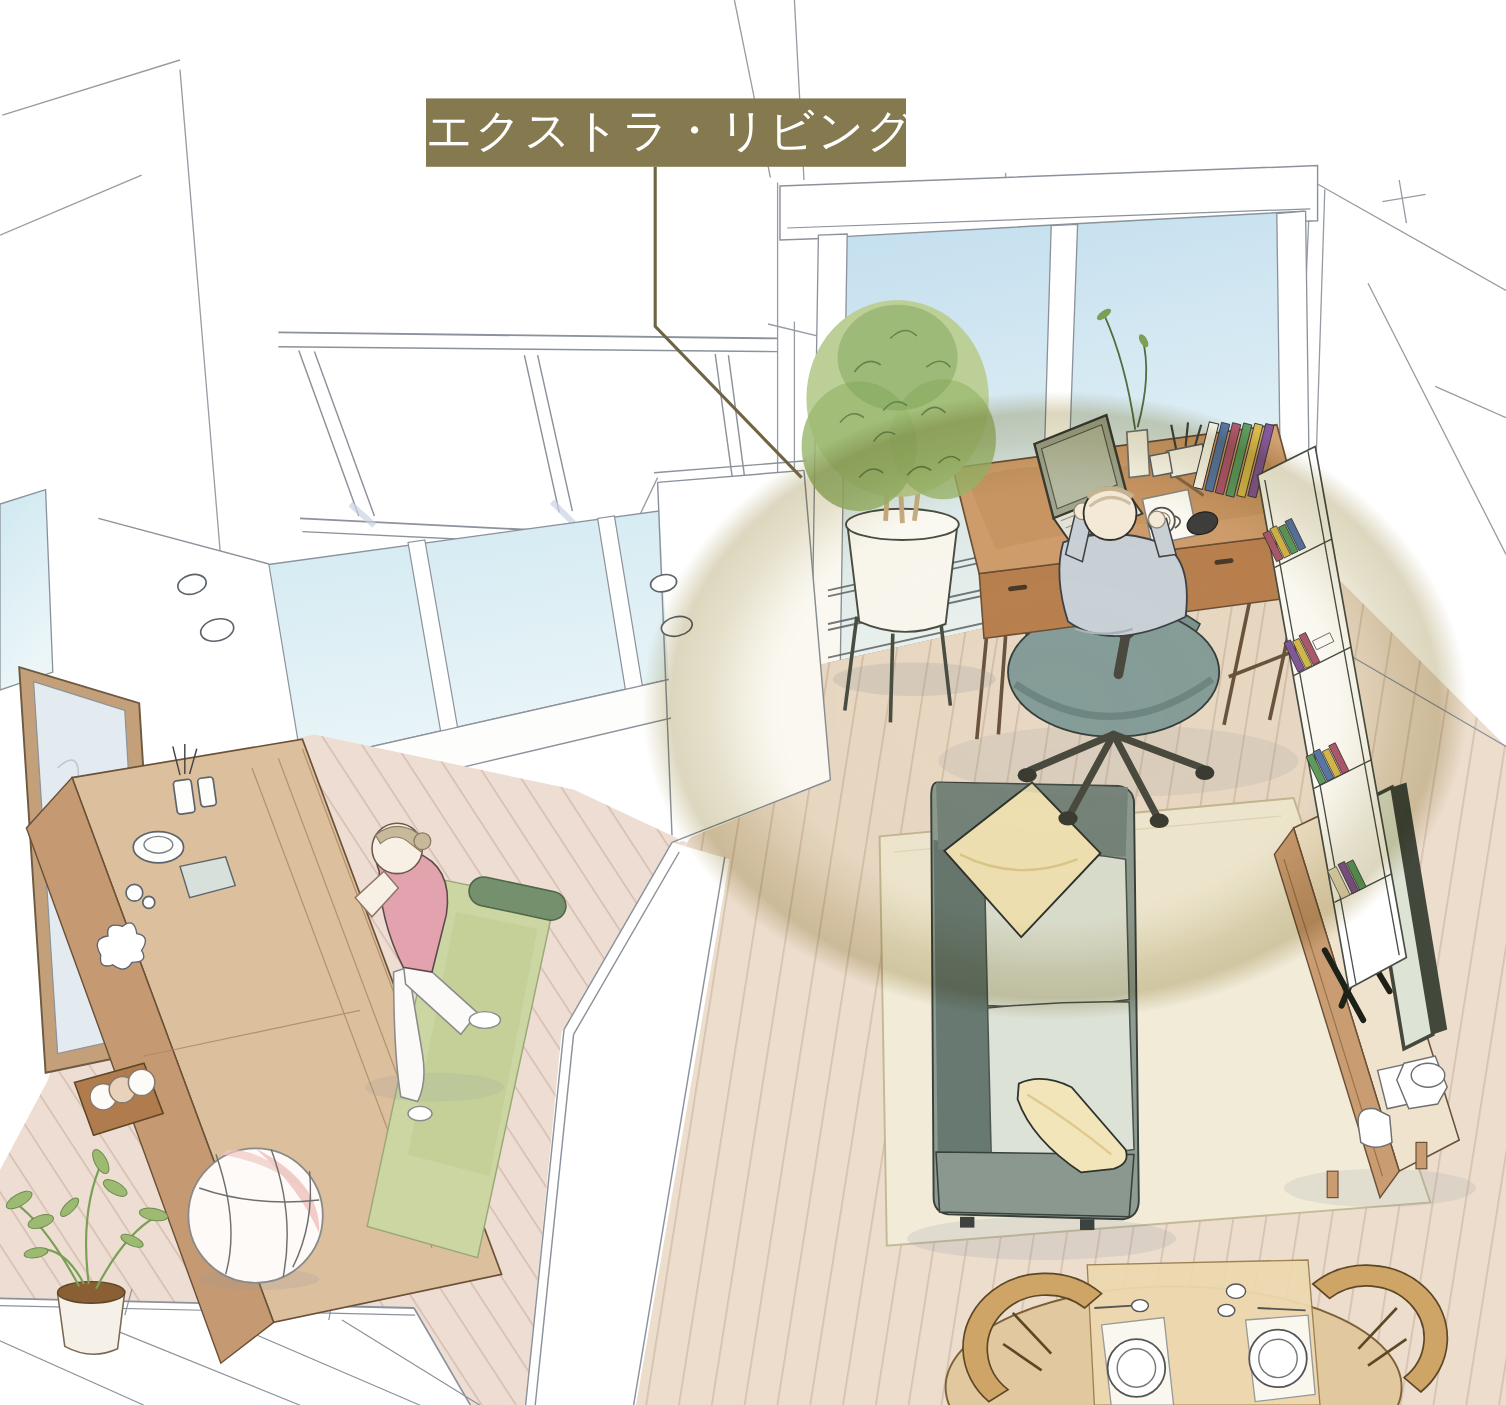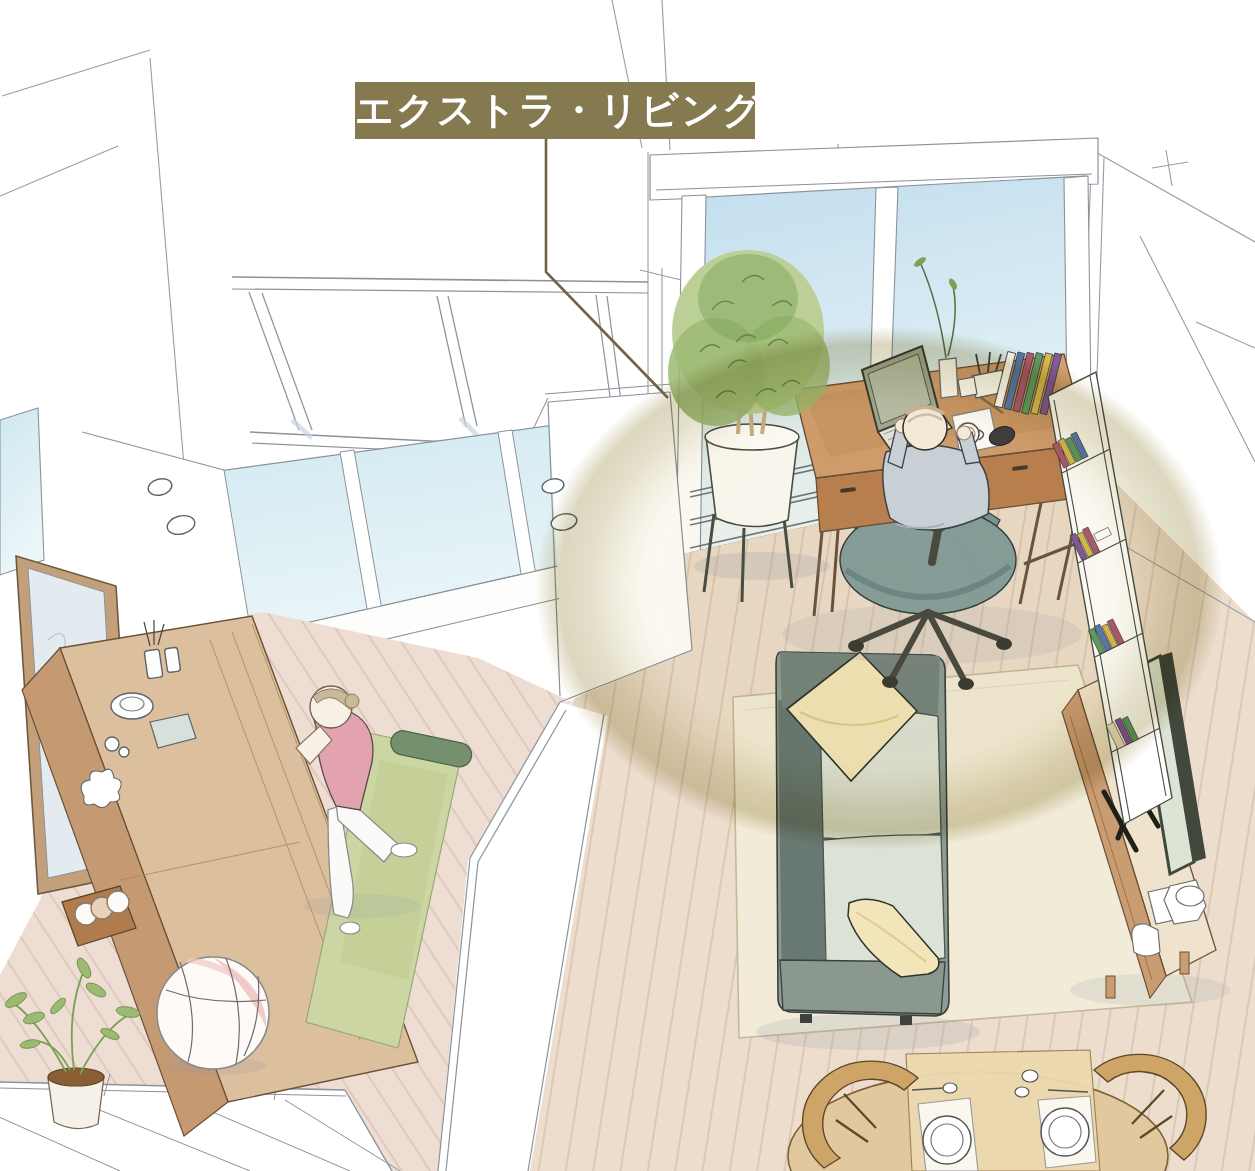--- a/index.html
+++ b/index.html
@@ -5,21 +5,21 @@
   html,body{margin:0;padding:0;background:#ffffff;}
   body{width:1255px;height:1171px;position:relative;overflow:hidden;
        font-family:"Liberation Sans","DejaVu Sans",sans-serif;}
   .stage{position:absolute;left:0;top:0;width:1255px;height:1171px;}
   svg{position:absolute;left:0;top:0;display:block;}
   .callout-band{
     position:absolute;left:355px;top:82px;width:400px;height:57px;
     background:var(--label-bg,#85794f);
     color:var(--label-text,#ffffff);
     font-family:"Liberation Serif","DejaVu Serif",serif;
-    font-size:38px;font-weight:700;letter-spacing:2px;
+    font-size:38px;font-weight:400;letter-spacing:2px;
     line-height:57px;text-align:center;white-space:nowrap;
   }
   .hl{mix-blend-mode:multiply;}
 </style>
 </head>
 <body>
 
 <div class="stage">
 
 <svg width="1255" height="1171" viewBox="0 0 1255 1171">

